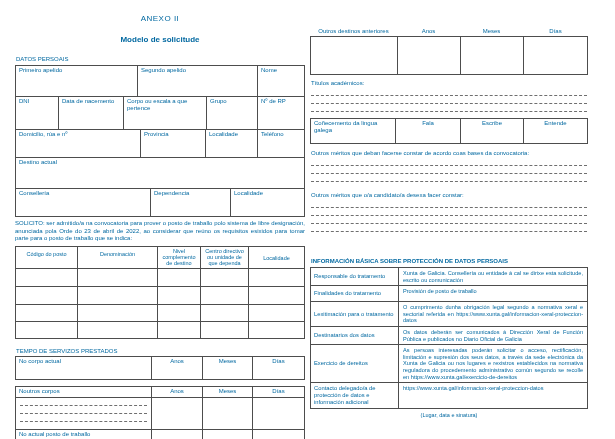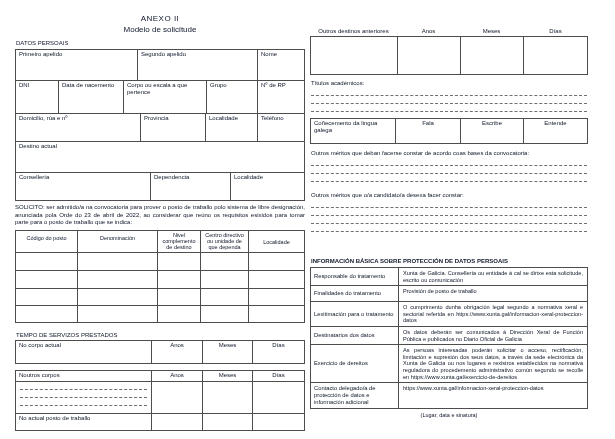--- a/index.html
+++ b/index.html
@@ -1,22 +1,22 @@
 <!DOCTYPE html>
 <html><head>
 <meta charset="utf-8">
 <style>
   html,body{margin:0;padding:0;background:#fff;}
   .page{position:relative;width:615px;height:439px;background:#fff;overflow:hidden;
-        font-family:"Liberation Sans",sans-serif;color:#0f172a;}
+        font-family:"Liberation Sans",sans-serif;color:#0369a1;}
   .left-col{position:absolute;left:15px;top:14px;width:290px;}
   .right-col{position:absolute;left:310px;top:28px;width:278px;}
 
   .t1{font-size:8px;text-align:center;font-weight:400;margin:0;line-height:9px;letter-spacing:.5px;}
-  .t2{font-size:8px;text-align:center;font-weight:400;margin:2px;line-height:9px;}
+  .t2{font-size:8px;text-align:center;font-weight:700;margin:12px;line-height:9px;}
   .seclab{font-size:6px;line-height:7px;margin:6px 0 0 1px;}
 
   .tbl{border:1px solid #4d4d4d;}
   .r{display:grid;}
   .c{border-right:1px solid #4d4d4d;border-bottom:1px solid #4d4d4d;overflow:hidden;}
   .r .c:last-child{border-right:none;}
   .tbl .r:last-child .c{border-bottom:none;}
   .lab{font-size:6px;line-height:7px;padding:1px 3px;}
   .ctr{text-align:center;}
   .small{font-size:5.5px;line-height:6px;}

